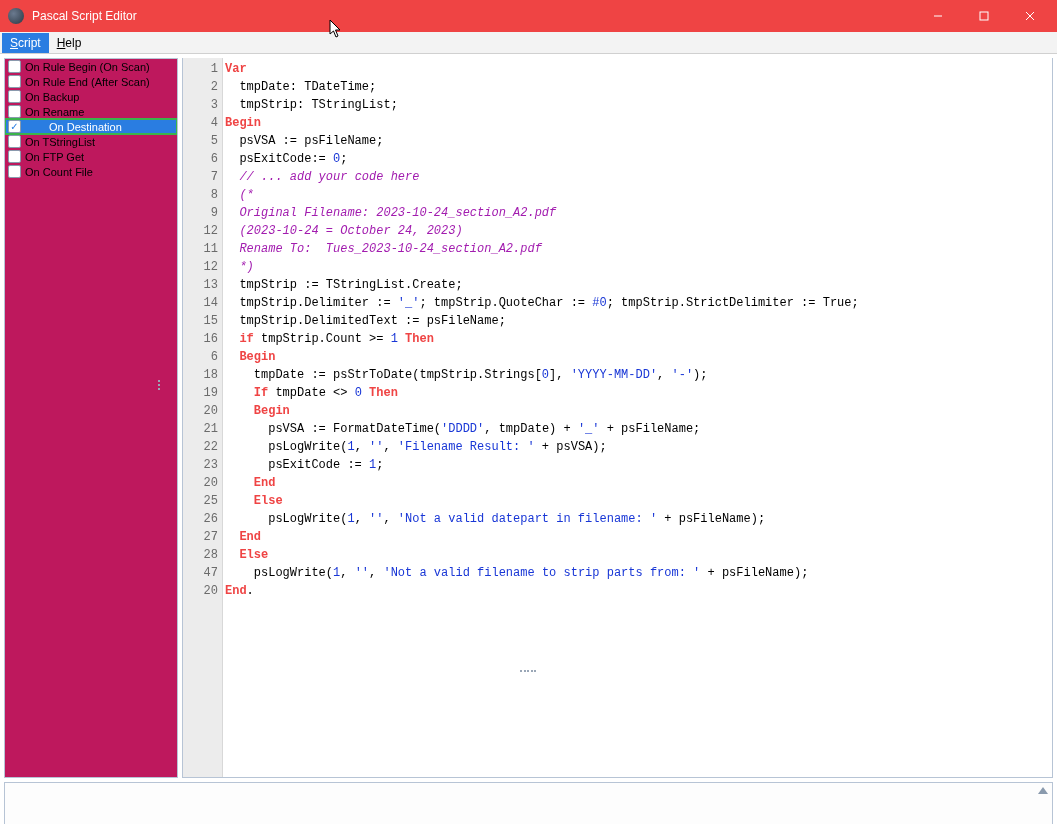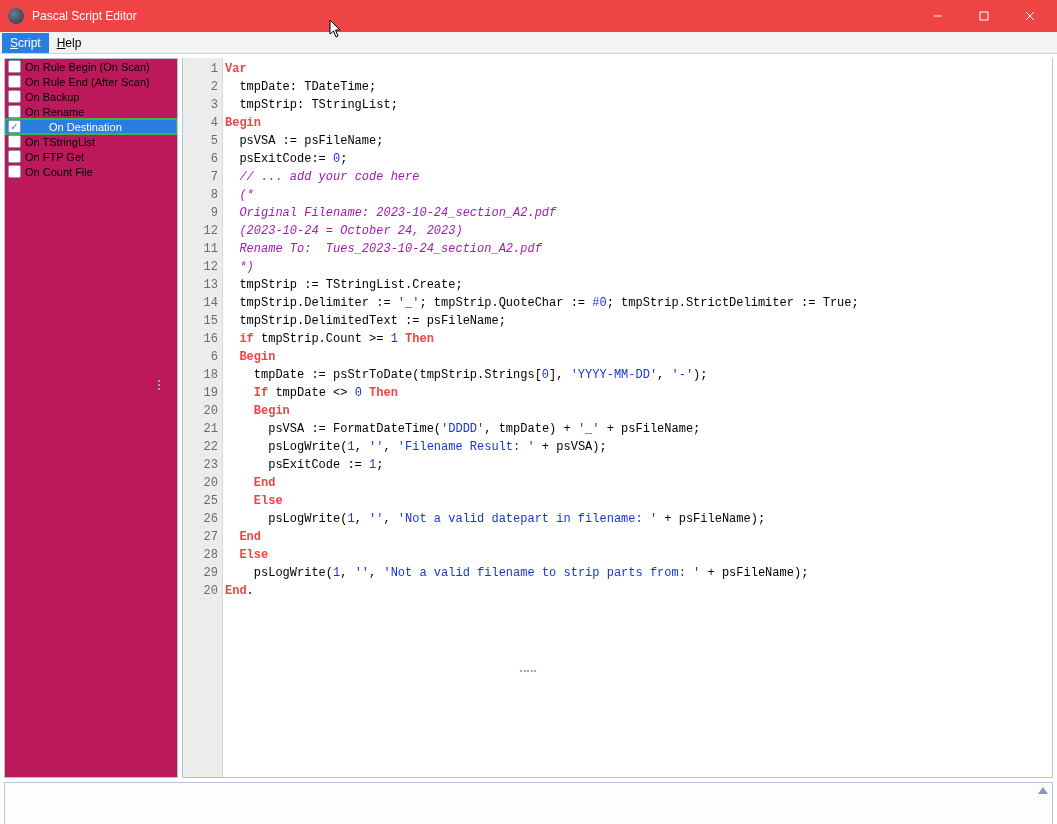--- a/index.html
+++ b/index.html
@@ -280,21 +280,21 @@
           <div>19</div>
           <div>20</div>
           <div>21</div>
           <div>22</div>
           <div>23</div>
           <div>20</div>
           <div>25</div>
           <div>26</div>
           <div>27</div>
           <div>28</div>
-          <div>29</div>
+          <div>47</div>
           <div>20</div>
         </div>
       <div class="code" id="code"><div><span class="kw">Var</span></div><div>  tmpDate: TDateTime;</div><div>  tmpStrip: TStringList;</div><div><span class="kw">Begin</span></div><div>  psVSA := psFileName;</div><div>  psExitCode:= <span class="num">0</span>;</div><div>  <span class="cm">// ... add your code here</span></div><div>  <span class="cm">(*</span></div><div>  <span class="cm">Original Filename: 2023-10-24_section_A2.pdf</span></div><div>  <span class="cm">(2023-10-24 = October 24, 2023)</span></div><div>  <span class="cm">Rename To:  Tues_2023-10-24_section_A2.pdf</span></div><div>  <span class="cm">*)</span></div><div>  tmpStrip := TStringList.Create;</div><div>  tmpStrip.Delimiter := <span class="str">'_'</span>; tmpStrip.QuoteChar := <span class="num">#0</span>; tmpStrip.StrictDelimiter := True;</div><div>  tmpStrip.DelimitedText := psFileName;</div><div>  <span class="kw">if</span> tmpStrip.Count &gt;= <span class="num">1</span> <span class="kw">Then</span></div><div>  <span class="kw">Begin</span></div><div>    tmpDate := psStrToDate(tmpStrip.Strings[<span class="num">0</span>], <span class="str">'YYYY-MM-DD'</span>, <span class="str">'-'</span>);</div><div>    <span class="kw">If</span> tmpDate &lt;&gt; <span class="num">0</span> <span class="kw">Then</span></div><div>    <span class="kw">Begin</span></div><div>      psVSA := FormatDateTime(<span class="str">'DDDD'</span>, tmpDate) + <span class="str">'_'</span> + psFileName;</div><div>      psLogWrite(<span class="num">1</span>, <span class="str">''</span>, <span class="str">'Filename Result: '</span> + psVSA);</div><div>      psExitCode := <span class="num">1</span>;</div><div>    <span class="kw">End</span></div><div>    <span class="kw">Else</span></div><div>      psLogWrite(<span class="num">1</span>, <span class="str">''</span>, <span class="str">'Not a valid datepart in filename: '</span> + psFileName);</div><div>  <span class="kw">End</span></div><div>  <span class="kw">Else</span></div><div>    psLogWrite(<span class="num">1</span>, <span class="str">''</span>, <span class="str">'Not a valid filename to strip parts from: '</span> + psFileName);</div><div><span class="kw">End</span>.</div></div>
     </div>
   </div>
 </div>
 
 <div class="output-pane">
   <div class="scroll-triangle"></div>
 </div>

